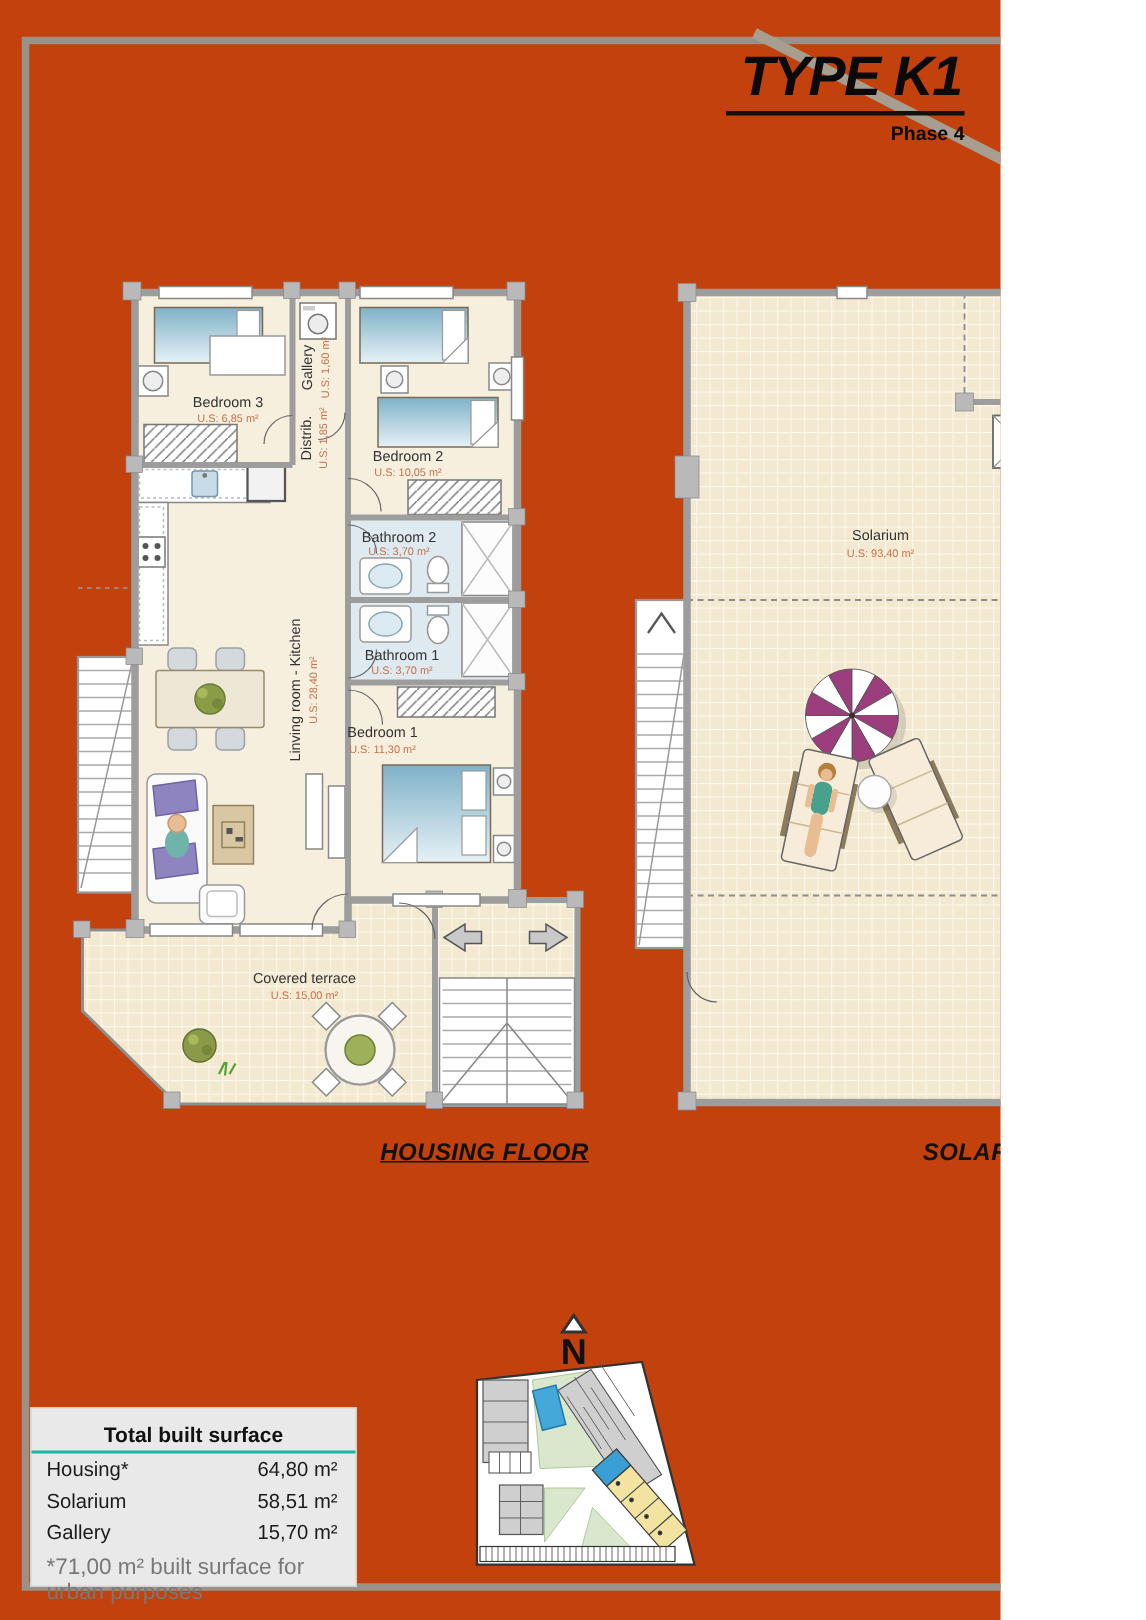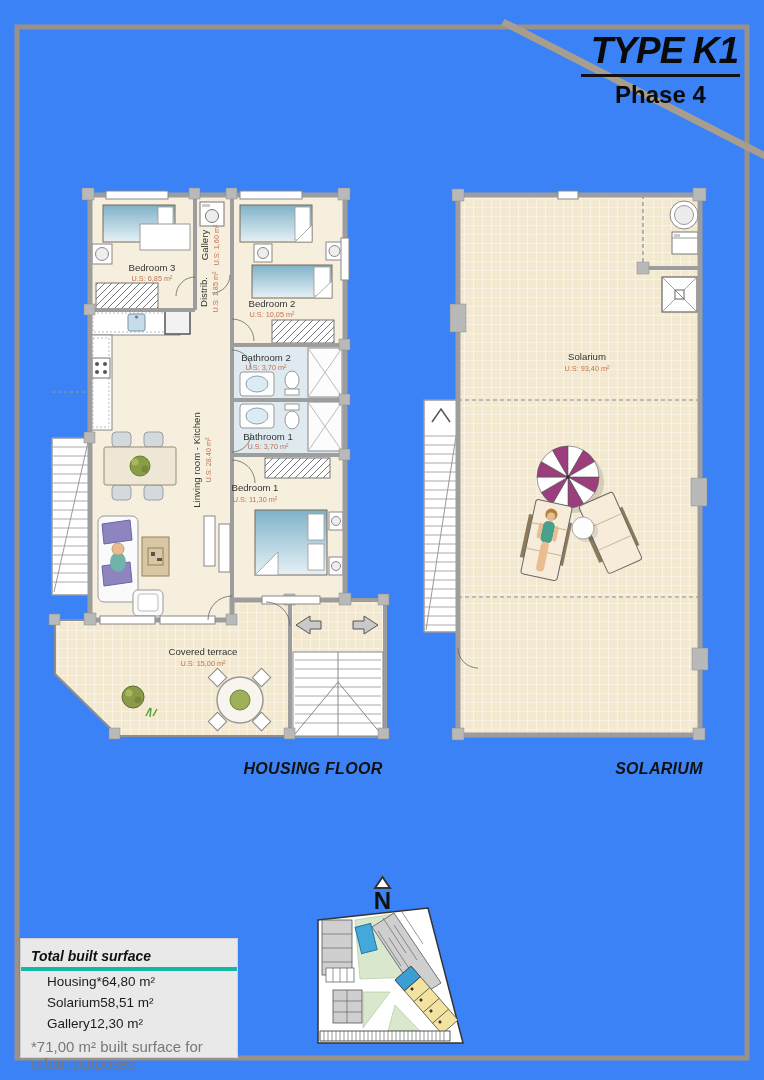--- a/index.html
+++ b/index.html
@@ -1,33 +1,33 @@
 <!DOCTYPE html>
 <html><head>
 <meta charset="utf-8">
 <style>
   html,body{margin:0;padding:0;background:#fff;}
-  .page{position:relative;width:764px;height:1080px;background:#3b82f6;overflow:hidden;
+  .page{position:relative;width:667px;height:1080px;background:#c2410c;overflow:hidden;
         font-family:"Liberation Sans",sans-serif;}
   .overlay-svg{position:absolute;left:0;top:0;}
   .header{position:absolute;top:30px;right:24px;text-align:right;z-index:5;}
   .type-title{display:inline-block;font-size:37px;font-weight:bold;font-style:italic;
       color:#0a0a0a;letter-spacing:-1px;border-bottom:3px solid #111;padding:0 2px 2px 10px;}
-  .phase{font-size:24px;font-weight:bold;color:#0a0a0a;margin-top:4px;text-align:center;}
+  .phase{font-size:13px;font-weight:bold;color:#0a0a0a;margin-top:4px;}
   .caption{position:absolute;top:760px;font-size:16px;font-weight:bold;font-style:italic;
       color:#111;text-align:center;letter-spacing:.3px;z-index:4;}
-  .caption.housing{left:213px;width:200px;}
+  .caption.housing{left:223px;width:200px;text-decoration:underline;}
   .caption.solarium{left:579px;width:160px;}
   .plan-svg{position:absolute;z-index:3;}
   .surface-table{position:absolute;left:20px;top:938px;width:218px;height:120px;
       background:#e9e9e9;border:1px solid #d2d2d2;box-sizing:border-box;z-index:6;}
-  .st-title{text-align:left;font-style:italic;font-weight:bold;font-size:14px;color:#111;
-      padding:9px 10px 3px 10px;border-bottom:4px solid #14b8a6;}
-  .st-row{display:flex;font-size:13.5px;color:#1b1b1b;
-      padding:3px 12px 3px 26px;}
+  .st-title{text-align:center;font-weight:bold;font-size:14px;color:#111;
+      padding:9px 10px 3px 10px;border-bottom:2px solid #14b8a6;}
+  .st-row{display:flex;justify-content:space-between;font-size:13.5px;color:#1b1b1b;
+      padding:3px 12px 3px 10px;}
   .st-row:first-of-type{padding-top:7px;}
   .st-footnote{font-size:15px;color:#787878;padding:4px 10px 0 10px;}
   text{font-family:"Liberation Sans",sans-serif;}
   .room-name{font-size:9.6px;fill:#333;}
   .room-area{font-size:7.3px;fill:#c3734e;}
 </style>
 </head>
 <body>
 
 <div class="page">
@@ -449,18 +449,18 @@
     <div class="st-row">
       <span>Housing*</span>
       <span>64,80 m²</span>
     </div>
     <div class="st-row">
       <span>Solarium</span>
       <span>58,51 m²</span>
     </div>
     <div class="st-row">
       <span>Gallery</span>
-      <span>12,30 m²</span>
+      <span>15,70 m²</span>
     </div>
     <div class="st-footnote">*71,00 m² built surface for urban purposes</div>
   </div>
 
 </div>
 
 </body></html>

